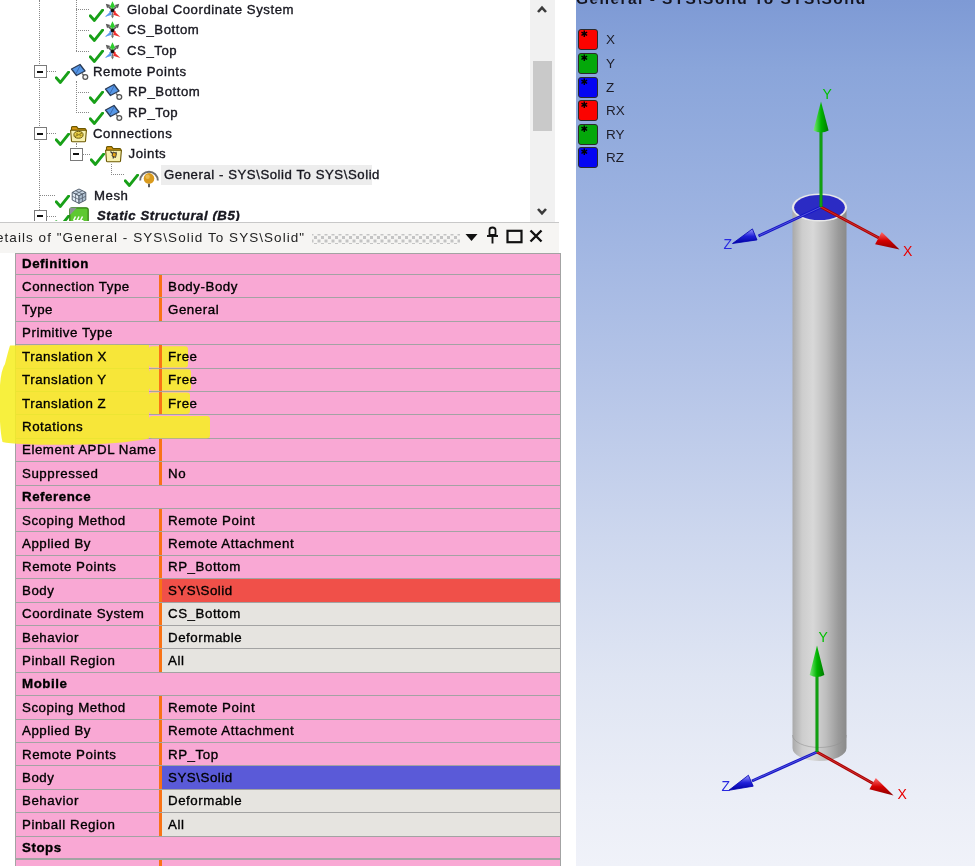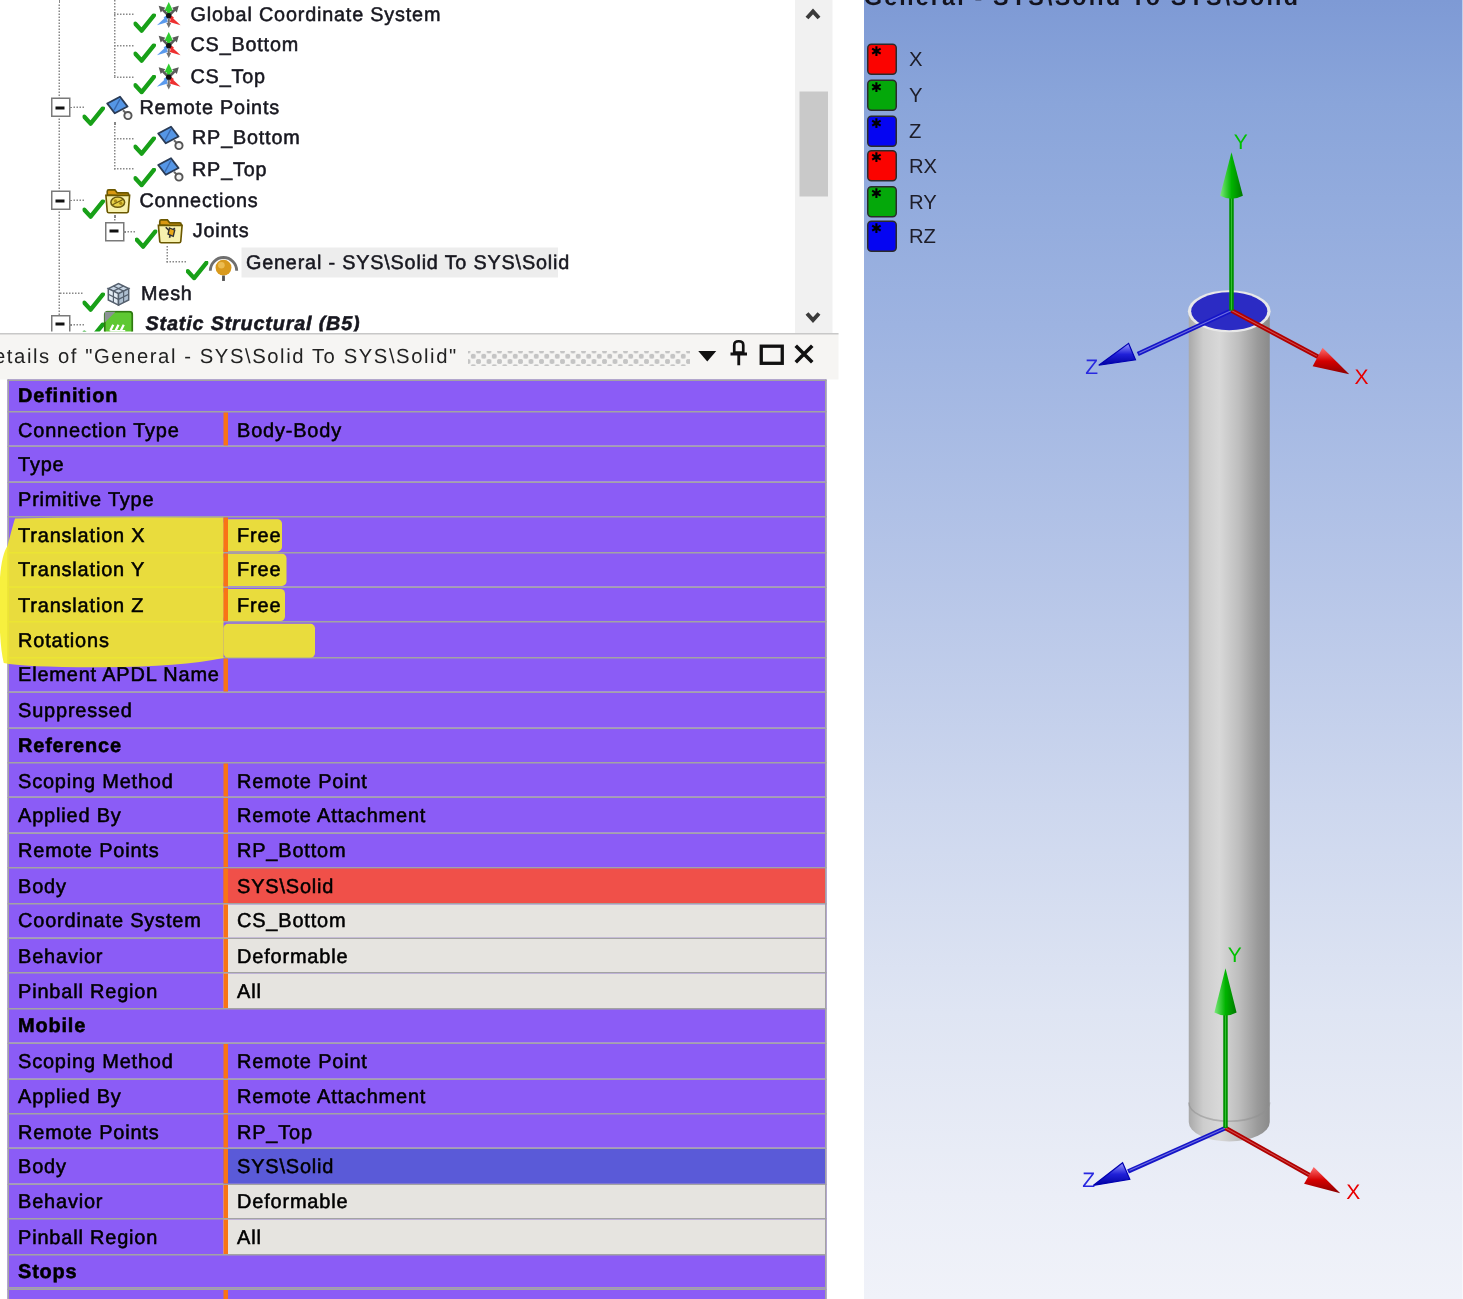--- a/index.html
+++ b/index.html
@@ -22,21 +22,21 @@
 .chev{position:absolute;left:5px;width:14px;height:14px;}
 
 #caption{position:absolute;left:0;top:222px;width:559px;height:30px;background:#f6f5f3;border-top:1px solid #c8c8c8;}
 #captxt{position:absolute;left:-4px;top:7px;font-size:13.5px;color:#222;letter-spacing:1.05px;white-space:nowrap;}
 #grip{position:absolute;left:312px;top:11px;width:148px;height:10px;
 background-image:radial-gradient(#c4c4c4 34%, rgba(0,0,0,0) 38%),radial-gradient(#c4c4c4 34%, rgba(0,0,0,0) 38%);
 background-size:7px 7px;background-position:0 0,3.5px 3.5px;}
 .capicon{position:absolute;top:4px;}
 
 #dtable{position:absolute;left:0;top:0;width:559px;}
-.trow{position:absolute;left:5px;width:546px;border:1px solid #a3a3a3;border-bottom:none;box-sizing:border-box;background:#8b5cf6;}
+.trow{position:absolute;left:15px;width:546px;border:1px solid #a3a3a3;border-bottom:none;box-sizing:border-box;background:#f9a8d4;}
 .trow.last{border-bottom:1px solid #a3a3a3;}
 .lcell,.vcell,.hcell{position:absolute;top:0;bottom:0;font-size:13.3px;color:#000;-webkit-text-stroke:0.35px #000;
   letter-spacing:0.55px;white-space:nowrap;display:flex;align-items:center;z-index:3;}
 .hcell{left:0;right:0;padding-left:6px;font-weight:bold;}
 .lcell{left:0;width:142px;padding-left:6px;}
 .vcell{left:143px;right:0;padding-left:6px;border-left:3px solid #f97316;}
 .vcell.gray{background:#e6e4e0;}
 .vcell.red{background:#f05049;}
 .vcell.blue{background:#5a5ad8;}
 
@@ -316,20 +316,21 @@
   <div id="dtable">
   <div class="trow hdr" style="top:252.5px;height:21.5px">
         <div class="hcell">Definition</div>
       </div>
   <div class="trow" style="top:274.0px;height:23.4px">
         <div class="lcell">Connection Type</div>
         <div class="vcell">Body-Body</div>
       </div>
   <div class="trow" style="top:297.4px;height:23.4px">
         <div class="lcell">Type</div>
+        <div class="vcell">General</div>
       </div>
   <div class="trow" style="top:320.8px;height:23.4px">
         <div class="lcell">Primitive Type</div>
       </div>
   <div class="trow" style="top:344.2px;height:23.4px">
         <div class="lcell">Translation X</div>
         <div class="vcell yel">Free</div>
       </div>
   <div class="trow" style="top:367.6px;height:23.4px">
         <div class="lcell">Translation Y</div>
@@ -341,20 +342,21 @@
       </div>
   <div class="trow" style="top:414.4px;height:23.4px">
         <div class="lcell">Rotations</div>
       </div>
   <div class="trow" style="top:437.8px;height:23.4px">
         <div class="lcell">Element APDL Name</div>
         <div class="vcell"></div>
       </div>
   <div class="trow" style="top:461.2px;height:23.4px">
         <div class="lcell">Suppressed</div>
+        <div class="vcell">No</div>
       </div>
   <div class="trow hdr" style="top:484.6px;height:23.4px">
         <div class="hcell">Reference</div>
       </div>
   <div class="trow" style="top:508.0px;height:23.4px">
         <div class="lcell">Scoping Method</div>
         <div class="vcell">Remote Point</div>
       </div>
   <div class="trow" style="top:531.4px;height:23.4px">
         <div class="lcell">Applied By</div>

